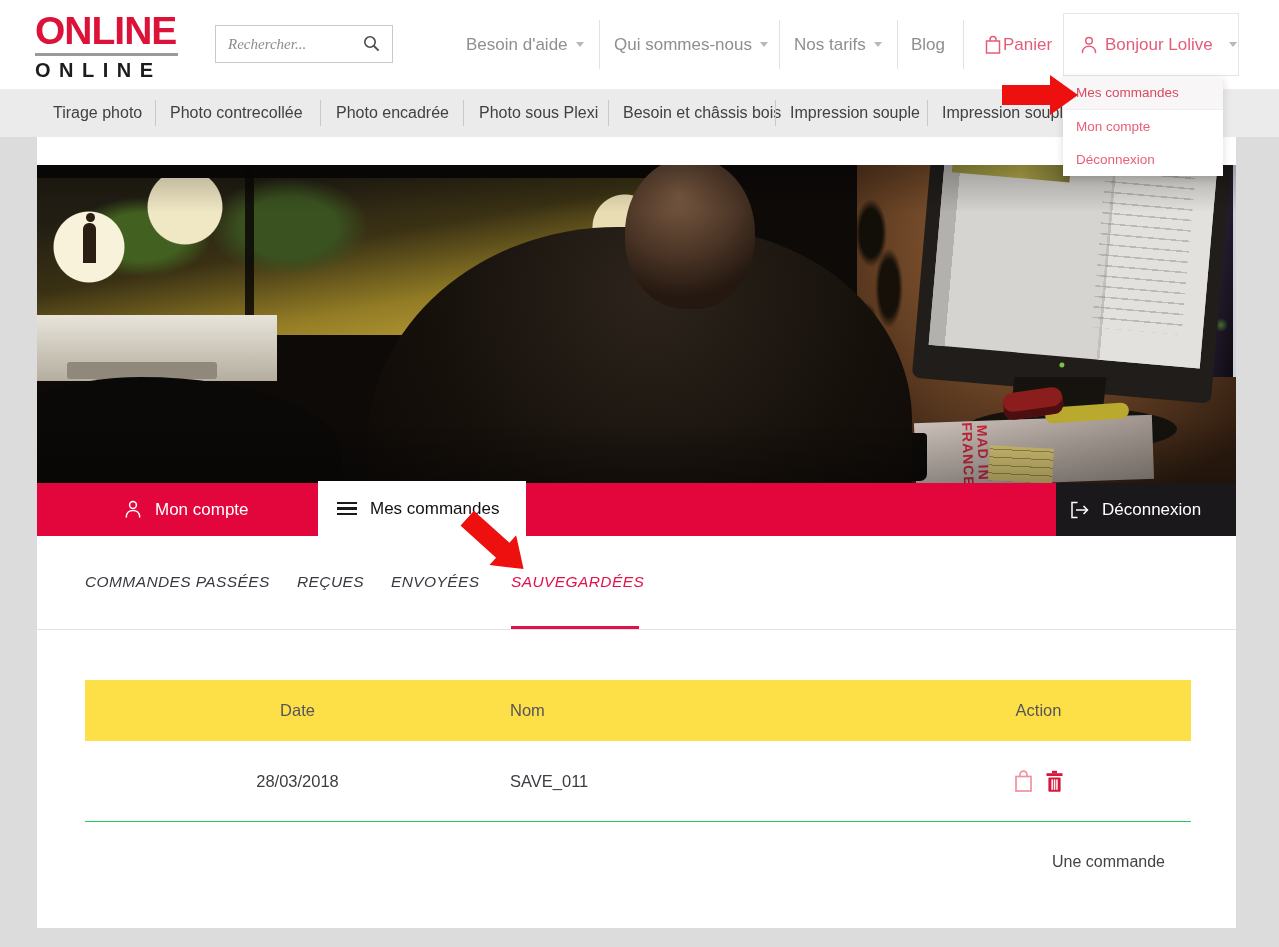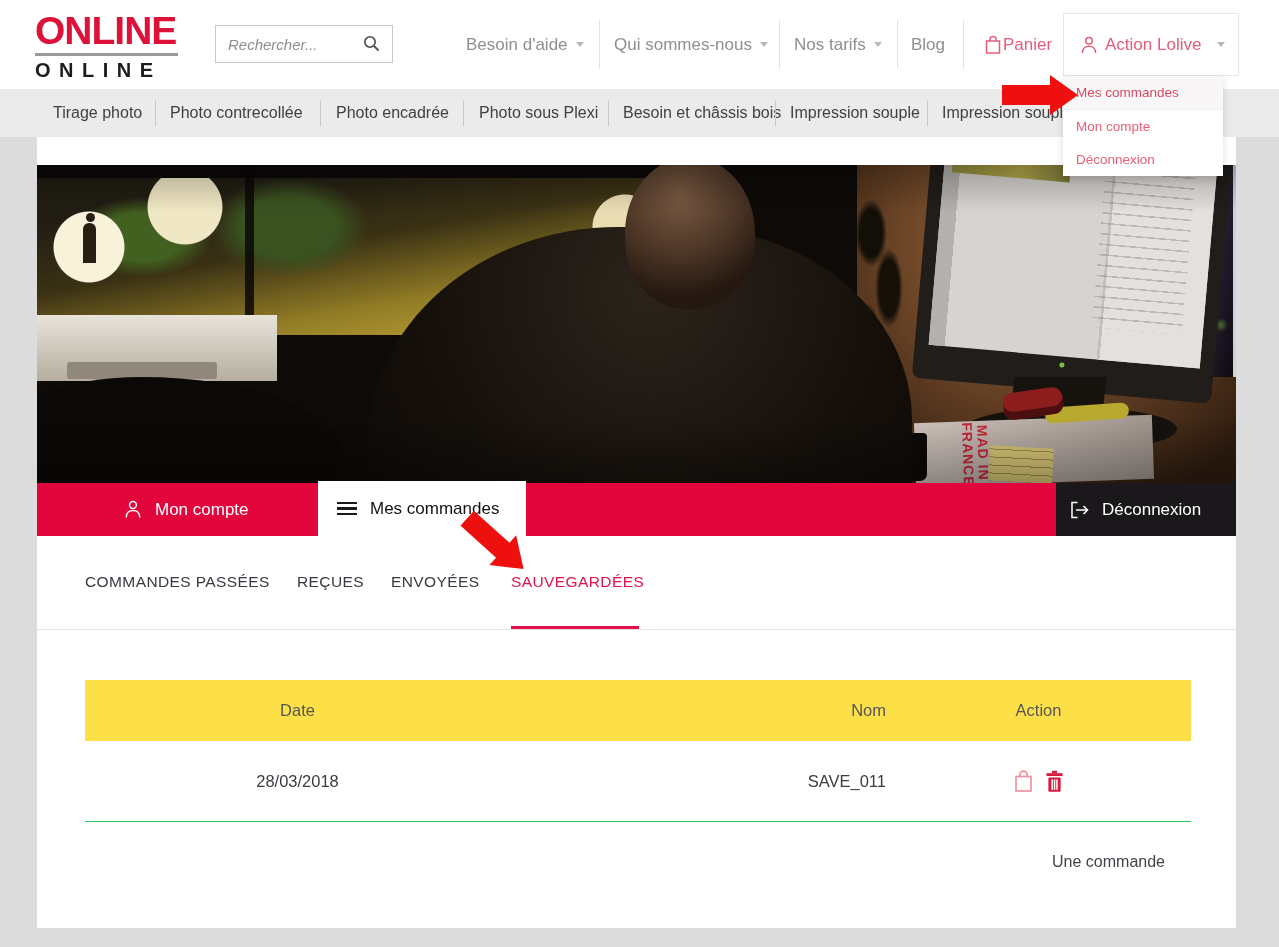--- a/index.html
+++ b/index.html
@@ -12,21 +12,21 @@
   .page-gray { left:0; top:137px; width:1279px; height:810px; background:#dcdcdc; z-index:0; }
   .content-col { left:37px; top:137px; width:1199px; height:791px; background:#ffffff; z-index:1; }
 
   
   .header { left:0; top:0; width:1279px; height:89px; background:#fff; z-index:5; }
   .logo { left:35px; top:10px; width:150px; cursor:pointer; }
   .logo-top { font-size:39px; font-weight:900; letter-spacing:-1px; color:#dc1239; line-height:42px; }
   .logo-line { width:143px; height:3px; background:#9a9a9a; margin-top:1px; }
   .logo-bottom { font-size:20px; font-weight:600; color:#1c1c1c; letter-spacing:8.5px; margin-top:3px; }
   .search-box { left:215px; top:25px; width:178px; height:38px; border:1px solid #c9c9c9; background:#fff; }
-  .search-box input { position:absolute; left:12px; top:0; width:130px; height:36px; border:none; outline:none; font-style:italic; font-size:15px; color:#a16207; font-family:Liberation Sans, sans-serif; background:transparent; }
+  .search-box input { position:absolute; left:12px; top:0; width:130px; height:36px; border:none; outline:none; font-style:italic; font-size:15px; color:#a16207; font-family:Liberation Serif, serif; background:transparent; }
   .search-box input::placeholder { color:#8c8c8c; }
   .search-icon { position:absolute; right:10px; top:8px; cursor:pointer; }
 
   .topnav-item { top:0; height:89px; display:flex; align-items:center; font-size:17px; color:#8f8f8f; cursor:pointer; }
   .topnav-div { top:20px; width:1px; height:49px; background:#e2e2e2; }
   .chev { width:0; height:0; border-left:4px solid transparent; border-right:4px solid transparent; border-top:5px solid #b8b8b8; display:inline-block; margin-left:8px; }
   .pink { color:#e55c78; }
   .cart-item { }
   .account-box { left:1063px; top:13px; width:176px; height:63px; background:#fff; border:1px solid #e6e6e6; display:flex; align-items:center; padding-left:15px; gap:6px; font-size:17px; color:#e55c78; cursor:pointer; z-index:6; }
   .account-box .chev { margin-left:10px; }
@@ -90,30 +90,30 @@
   
   .bar-red { left:37px; top:483px; width:1019px; height:53px; background:#e2063c; z-index:3; }
   .bar-dark { left:1056px; top:483px; width:180px; height:53px; background:#1b181b; z-index:3; }
   .bar-item { display:flex; align-items:center; gap:12px; color:#fff; font-size:17px; cursor:pointer; z-index:4; }
   .mon-compte { left:123px; top:483px; height:53px; }
   .tab-white { left:318px; top:481px; width:208px; height:55px; background:#fff; display:flex; align-items:center; padding-left:19px; gap:13px; color:#121212; font-size:17px; cursor:pointer; z-index:4; }
   .burger div { width:20px; height:2.4px; background:#1a1a1a; margin:3.2px 0; }
   .logout { left:1068px; top:483px; height:53px; }
 
   
-  .otab { top:573px; font-size:15.5px; letter-spacing:.4px; color:#383840; cursor:pointer; z-index:2; }
+  .otab { top:573px; font-size:15.5px; letter-spacing:.4px; color:#383840; cursor:pointer; z-index:2;font-style:italic; }
   .otab.active { color:#e3114a; }
   .tabs-border { left:37px; top:629px; width:1199px; height:1px; background:#e3e3e3; z-index:2; }
   .active-underline { left:511px; top:626px; width:128px; height:3px; background:#e3114a; z-index:3; }
 
   
   .tbl-head { left:85px; top:680px; width:1106px; height:61px; background:#fde047; display:flex; align-items:center; z-index:2; }
   .tbl-row { left:85px; top:741px; width:1106px; height:81px; border-bottom:1px solid #22c55e; display:flex; align-items:center; z-index:2; }
   .c-date { width:425px; text-align:center; }
-  .c-nom { width:376px; text-align:right; }
+  .c-nom { width:376px; text-align:left; }
   .c-action { width:305px; text-align:center; }
   .tbl-head span { font-size:16.5px; color:#55555a; }
   .tbl-row span { font-size:16.5px; color:#3c3c42; }
   .action-icons { display:flex; justify-content:center; align-items:center; gap:11px; }
   .action-icons svg { cursor:pointer; }
   .summary { left:900px; top:853px; width:265px; text-align:right; font-size:16px; color:#43434a; z-index:2; }
 
   
   .arrow { z-index:21; pointer-events:none; }
   .arrow1 { left:1002px; top:75px; }
@@ -171,21 +171,21 @@
         </svg>
       <span>Panier</span>
     </div>
   </div>
 
   <div class="abs account-box">
     <svg width="20" height="20" viewBox="0 0 20 20">
         <circle cx="10" cy="5.8" r="3.3" fill="none" stroke="#e55c78" stroke-width="1.5"></circle>
         <path d="M3.5 17.5 c0-4.2 3-6.3 6.5-6.3 s6.5 2.1 6.5 6.3" fill="none" stroke="#e55c78" stroke-width="1.5" stroke-linecap="round"></path>
       </svg>
-    <span>Action Lolive</span>
+    <span>Bonjour Lolive</span>
     <span class="chev"></span>
   </div>
 
   <div class="abs dropdown">
     <div class="dd-item hl">Mes commandes</div>
     <div class="dd-item">Mon compte</div>
     <div class="dd-item">Déconnexion</div>
   </div>
 
   <div class="abs subnav">

